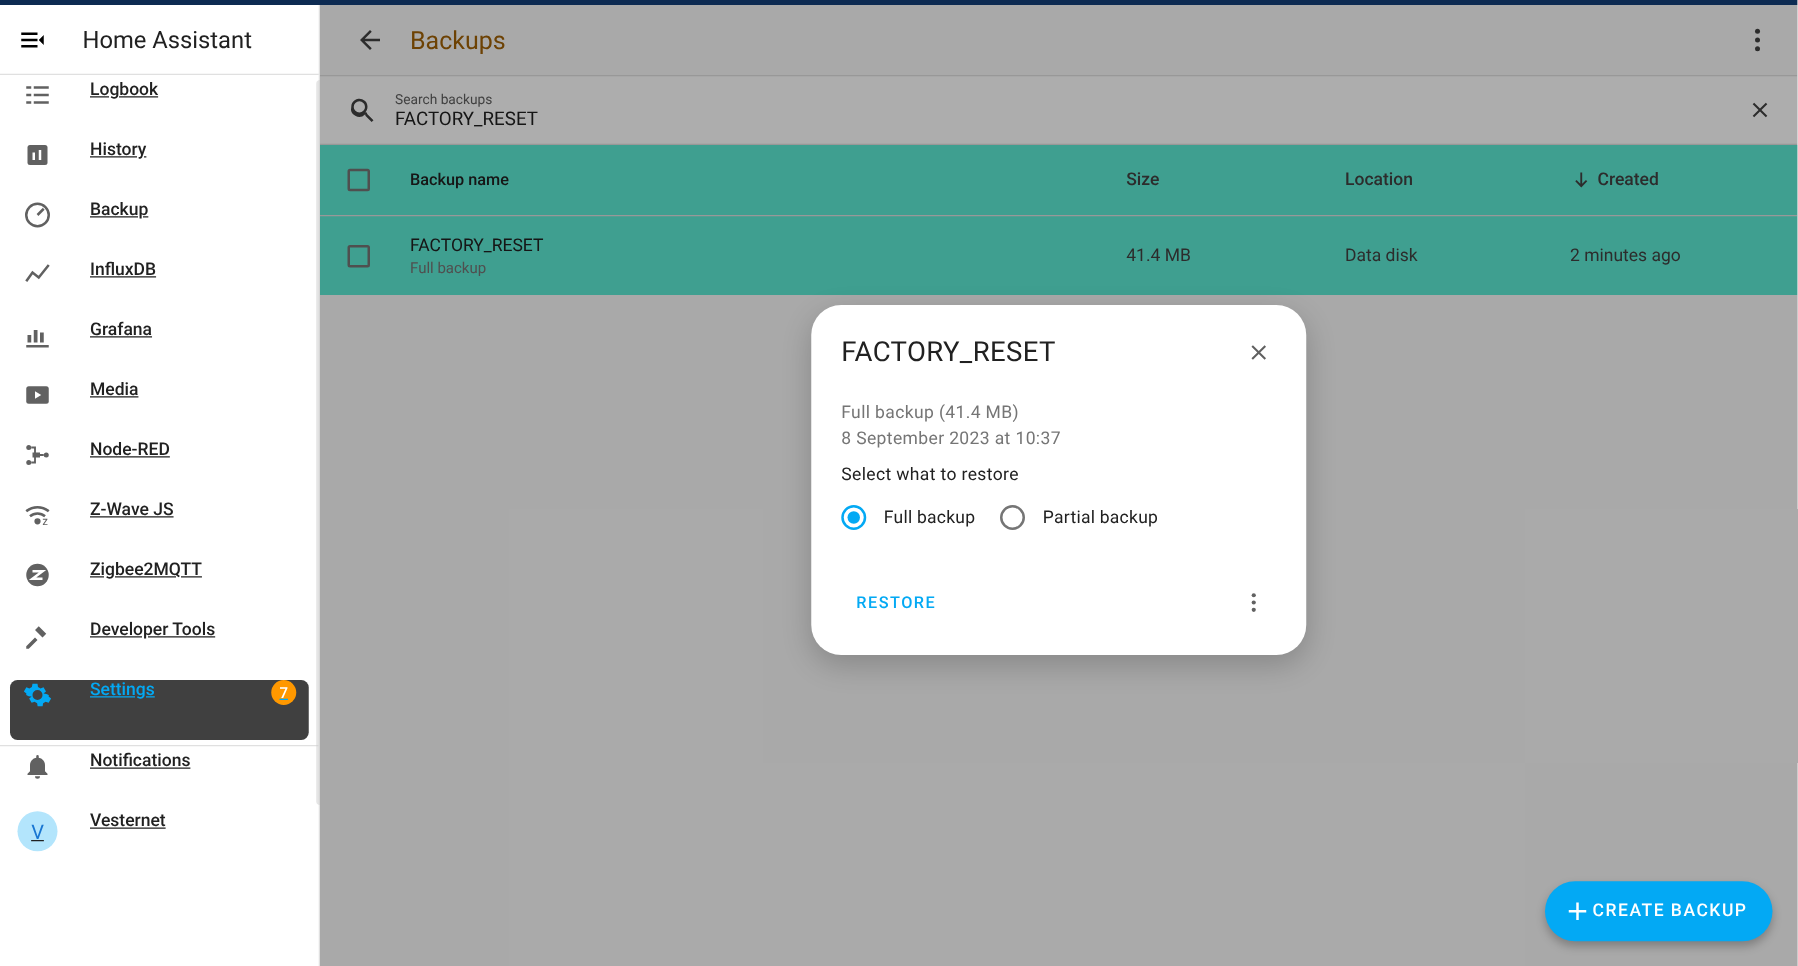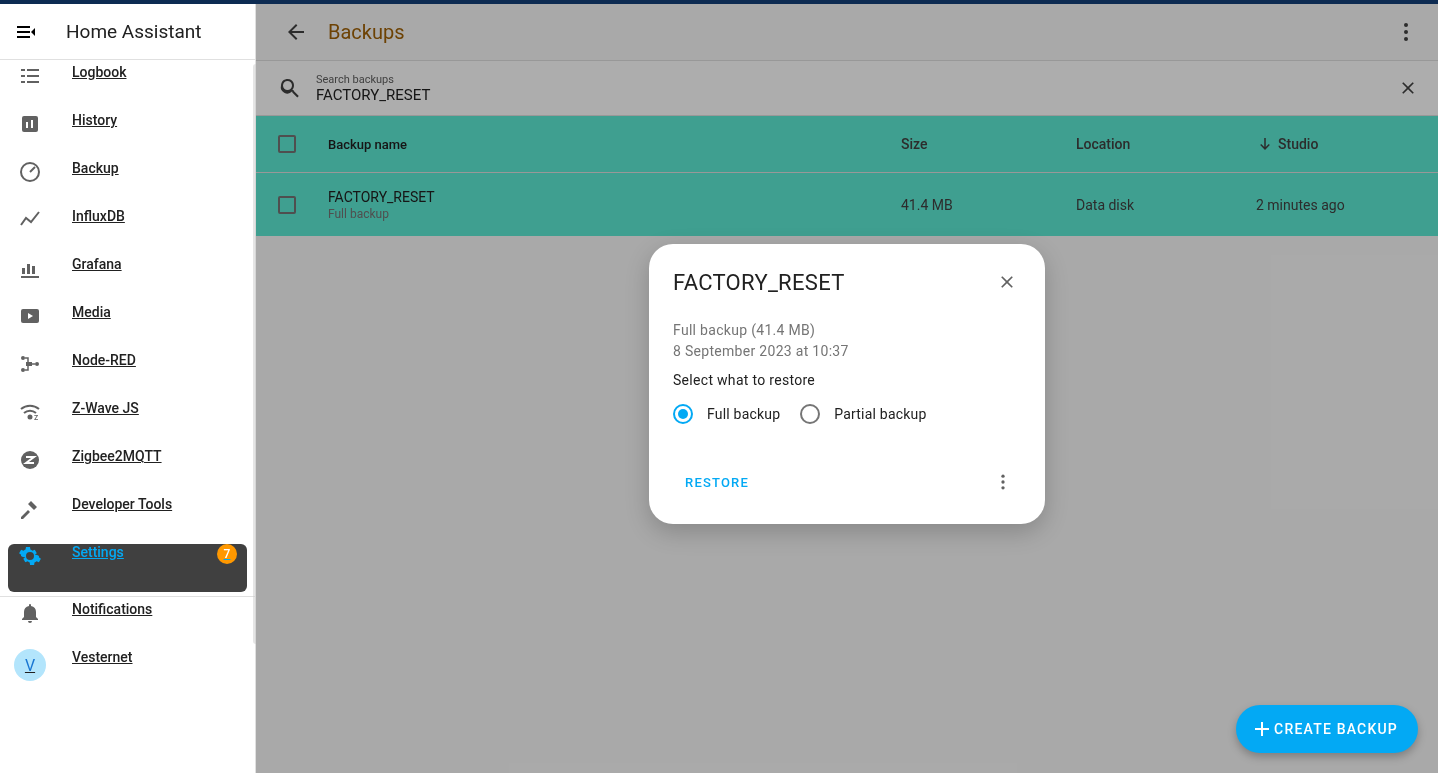--- a/index.html
+++ b/index.html
@@ -240,21 +240,21 @@
         <div class="col-check">
             <div class="ha-checkbox"></div>
           </div>
         <div class="col-name">Backup name</div>
         <div class="col-size">Size</div>
         <div class="col-loc">Location</div>
         <div class="col-created">
           <svg width="18" height="18" viewBox="0 0 24 24" fill="currentColor">
               <path d="M11 4v12l-4-4-1.4 1.4L12 20l6.4-6.6L17 12l-4 4V4h-2z"></path>
             </svg>
-          <span>Studio</span>
+          <span>Created</span>
         </div>
       </div>
       <div class="table-row">
         <div class="col-check">
             <div class="ha-checkbox"></div>
           </div>
         <div class="col-name">
           <div class="name-main">FACTORY_RESET</div>
           <div class="name-sub">Full backup</div>
         </div>

